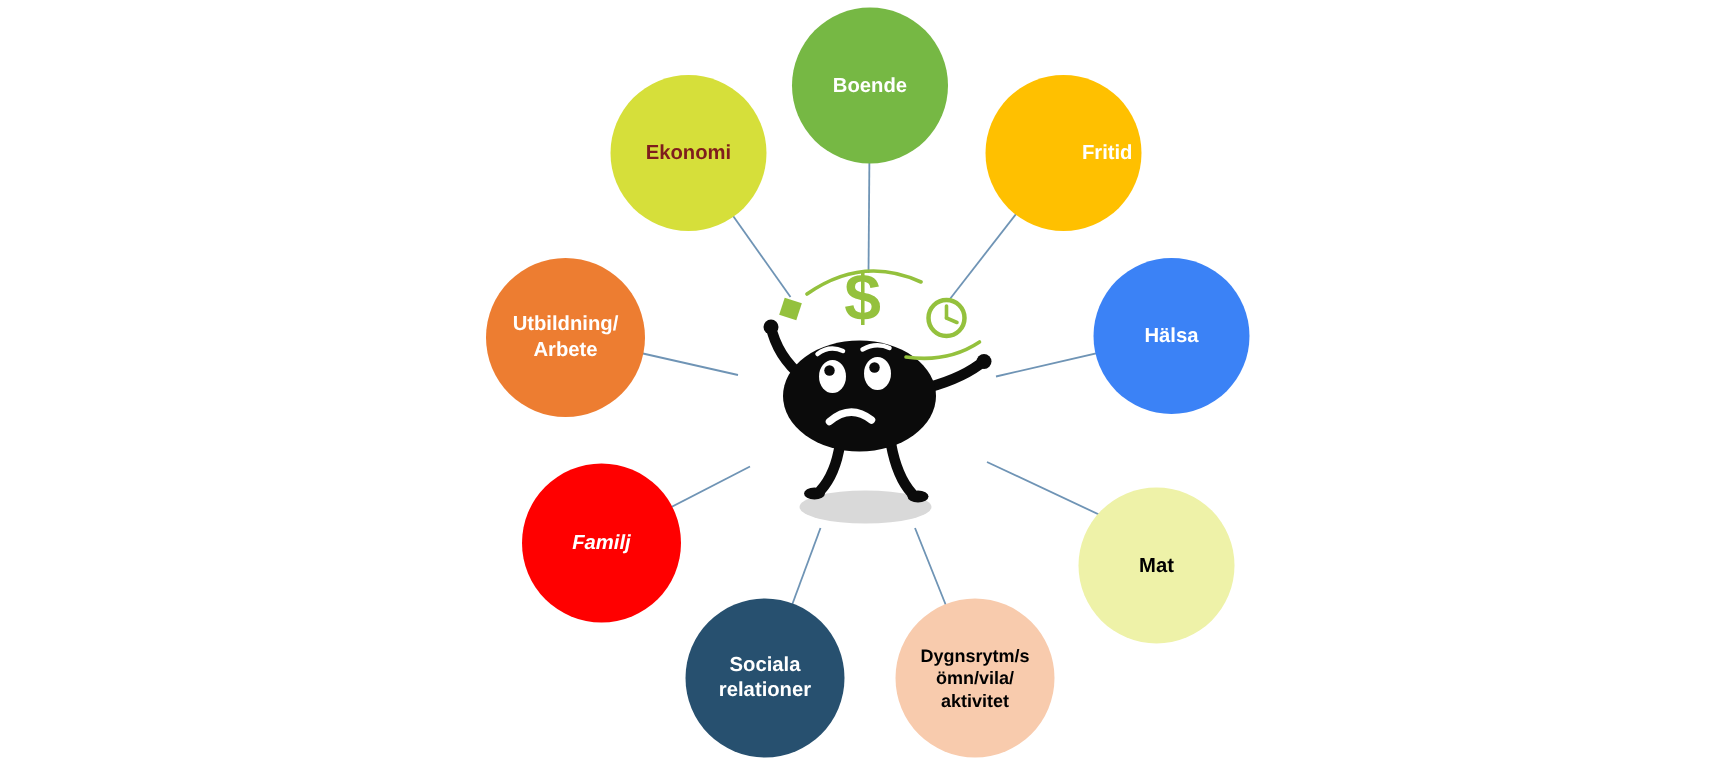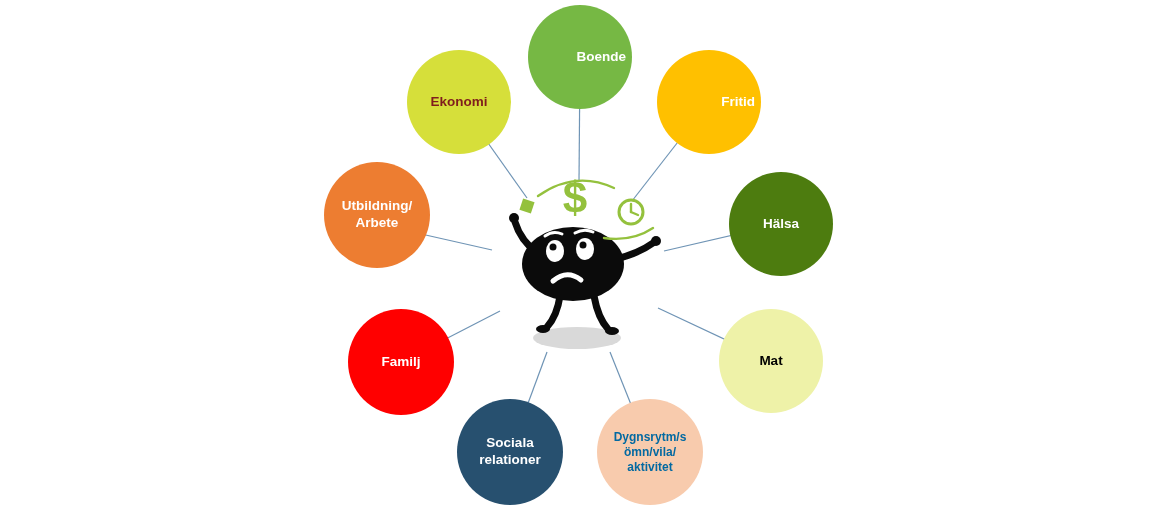--- a/index.html
+++ b/index.html
@@ -54,28 +54,28 @@
     align-items: center;
     justify-content: center;
     text-align: center;
     z-index: 2;
     font-weight: bold;
     font-size: 13.5px;
     line-height: 1.25;
   }
   .node-label { white-space: pre-line; padding: 0 6px; }
 
-  .node--boende     { left: 528px; top: 5px; justify-content: flex-end;   }
+  .node--boende     { left: 528px; top: 5px;   }
   .node--fritid     { left: 657px; top: 50px;  }
   .node--halsa      { left: 729px; top: 172px; }
-  .node--mat        { left: 719px; top: 309px; text-align: center; }
+  .node--mat        { left: 719px; top: 325px; text-align: center; }
   .node--dygnsrytm  { left: 597px; top: 399px; width: 106px; height: 106px; font-size: 12px; }
   .node--sociala    { left: 457px; top: 399px; width: 106px; height: 106px; }
-  .node--familj     { left: 348px; top: 309px; width: 106px; height: 106px; }
-  .node--utbildning { left: 324px; top: 162px; width: 106px; height: 106px; }
+  .node--familj     { left: 348px; top: 309px; width: 106px; height: 106px; font-style: italic; }
+  .node--utbildning { left: 324px; top: 172px; width: 106px; height: 106px; }
   .node--ekonomi    { left: 407px; top: 50px;  }
 </style>
 </head>
 <body>
 
 <div class="canvas">
 
   <svg class="diagram-svg" viewBox="0 0 1156 509">
 
     <g>
@@ -130,29 +130,29 @@
   </svg>
 
   <div class="node node--boende" style="background-color: rgb(118, 184, 68); color: rgb(255, 255, 255);">
     <span class="node-label">Boende</span>
   </div>
 
   <div class="node node--fritid" style="background-color: rgb(255, 192, 0); color: rgb(255, 255, 255); justify-content: flex-end;">
     <span class="node-label">Fritid</span>
   </div>
 
-  <div class="node node--halsa" style="background-color: #4d7c0f; color: rgb(255, 255, 255);">
+  <div class="node node--halsa" style="background-color: #3b82f6; color: rgb(255, 255, 255);">
     <span class="node-label">Hälsa</span>
   </div>
 
   <div class="node node--mat" style="background-color: rgb(238, 242, 168); color: rgb(0, 0, 0);">
     <span class="node-label">Mat</span>
   </div>
 
-  <div class="node node--dygnsrytm" style="background-color: rgb(248, 203, 173); color: #0369a1;">
+  <div class="node node--dygnsrytm" style="background-color: rgb(248, 203, 173); color: #000000;">
     <span class="node-label">Dygnsrytm/s
 ömn/vila/
 aktivitet</span>
   </div>
 
   <div class="node node--sociala" style="background-color: rgb(39, 80, 111); color: rgb(255, 255, 255); text-align: center;">
     <span class="node-label">Sociala
 relationer</span>
   </div>
 

